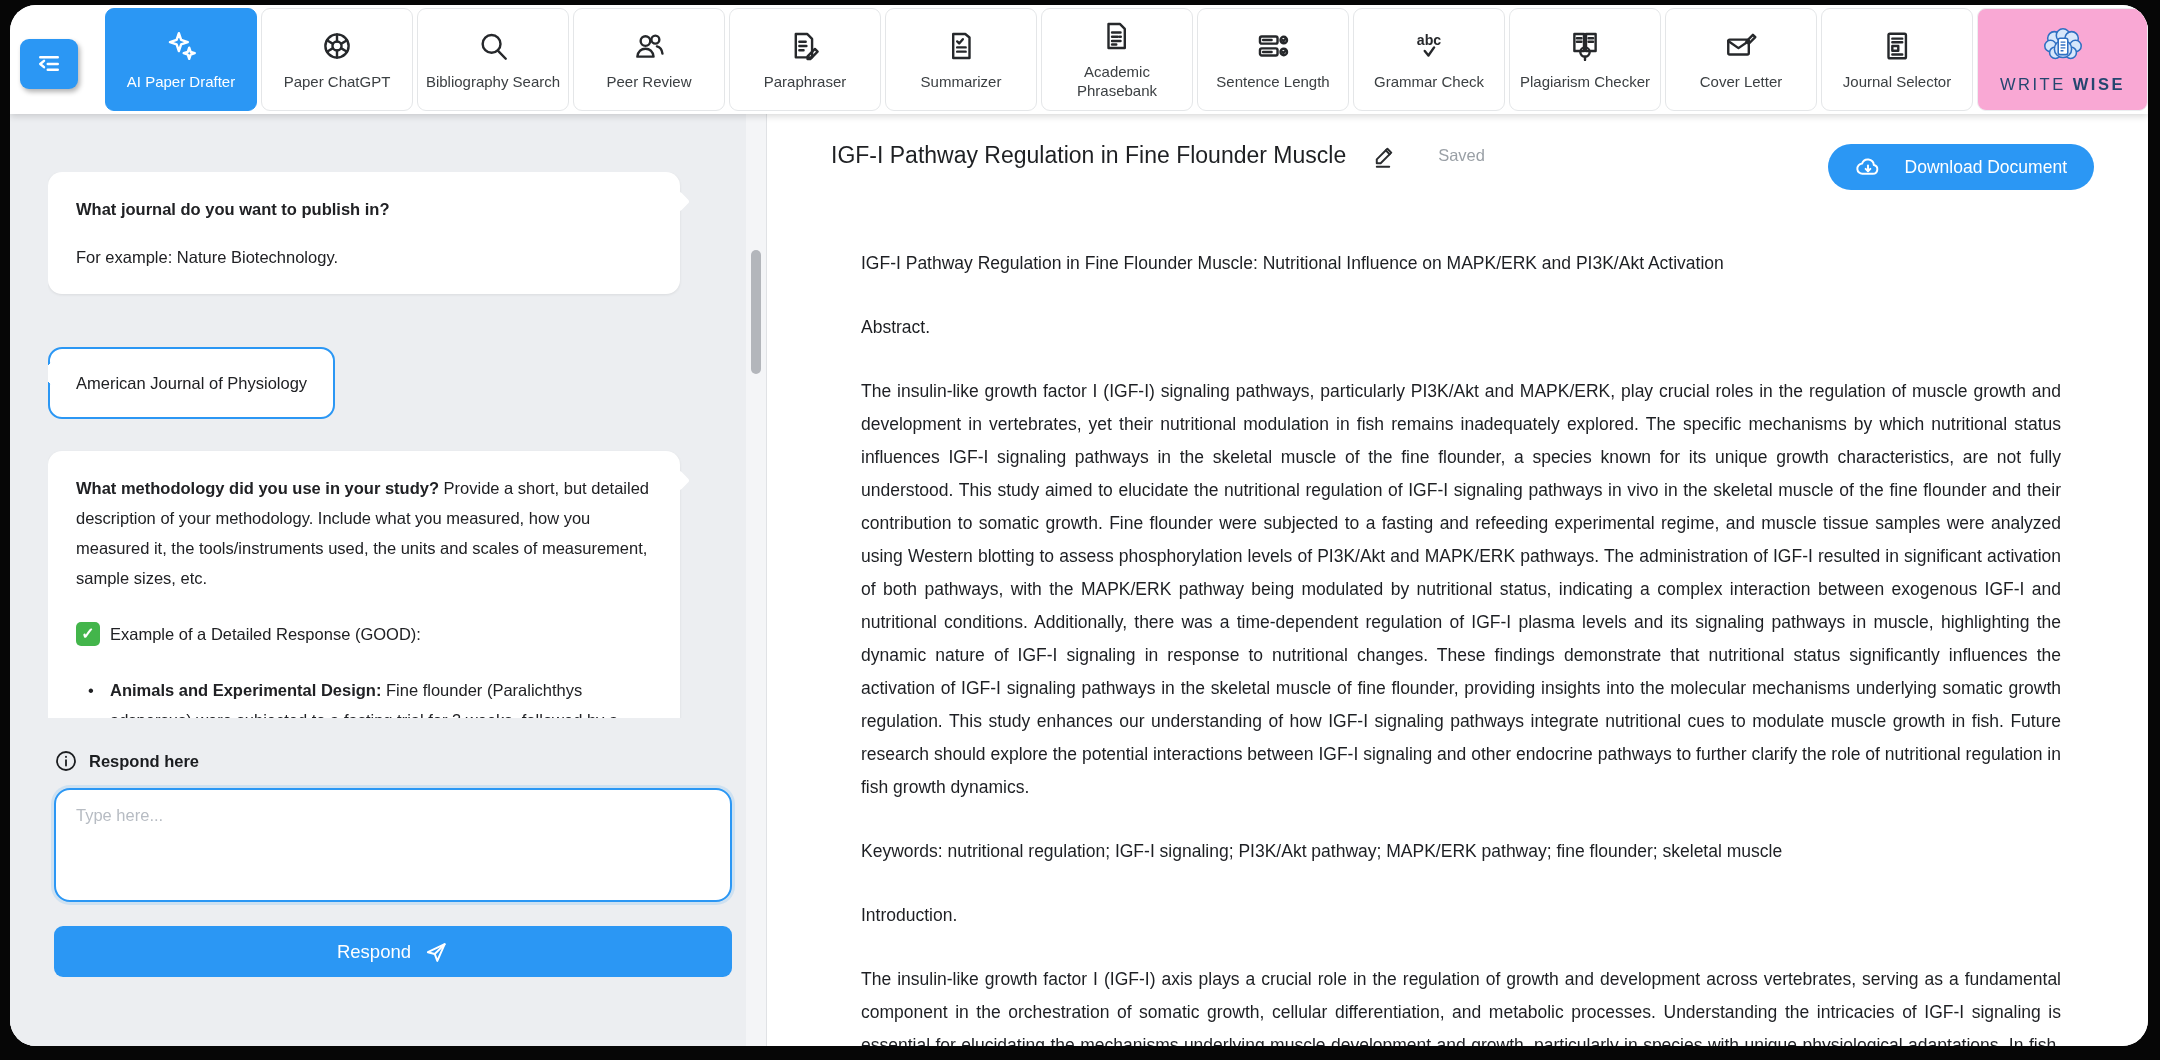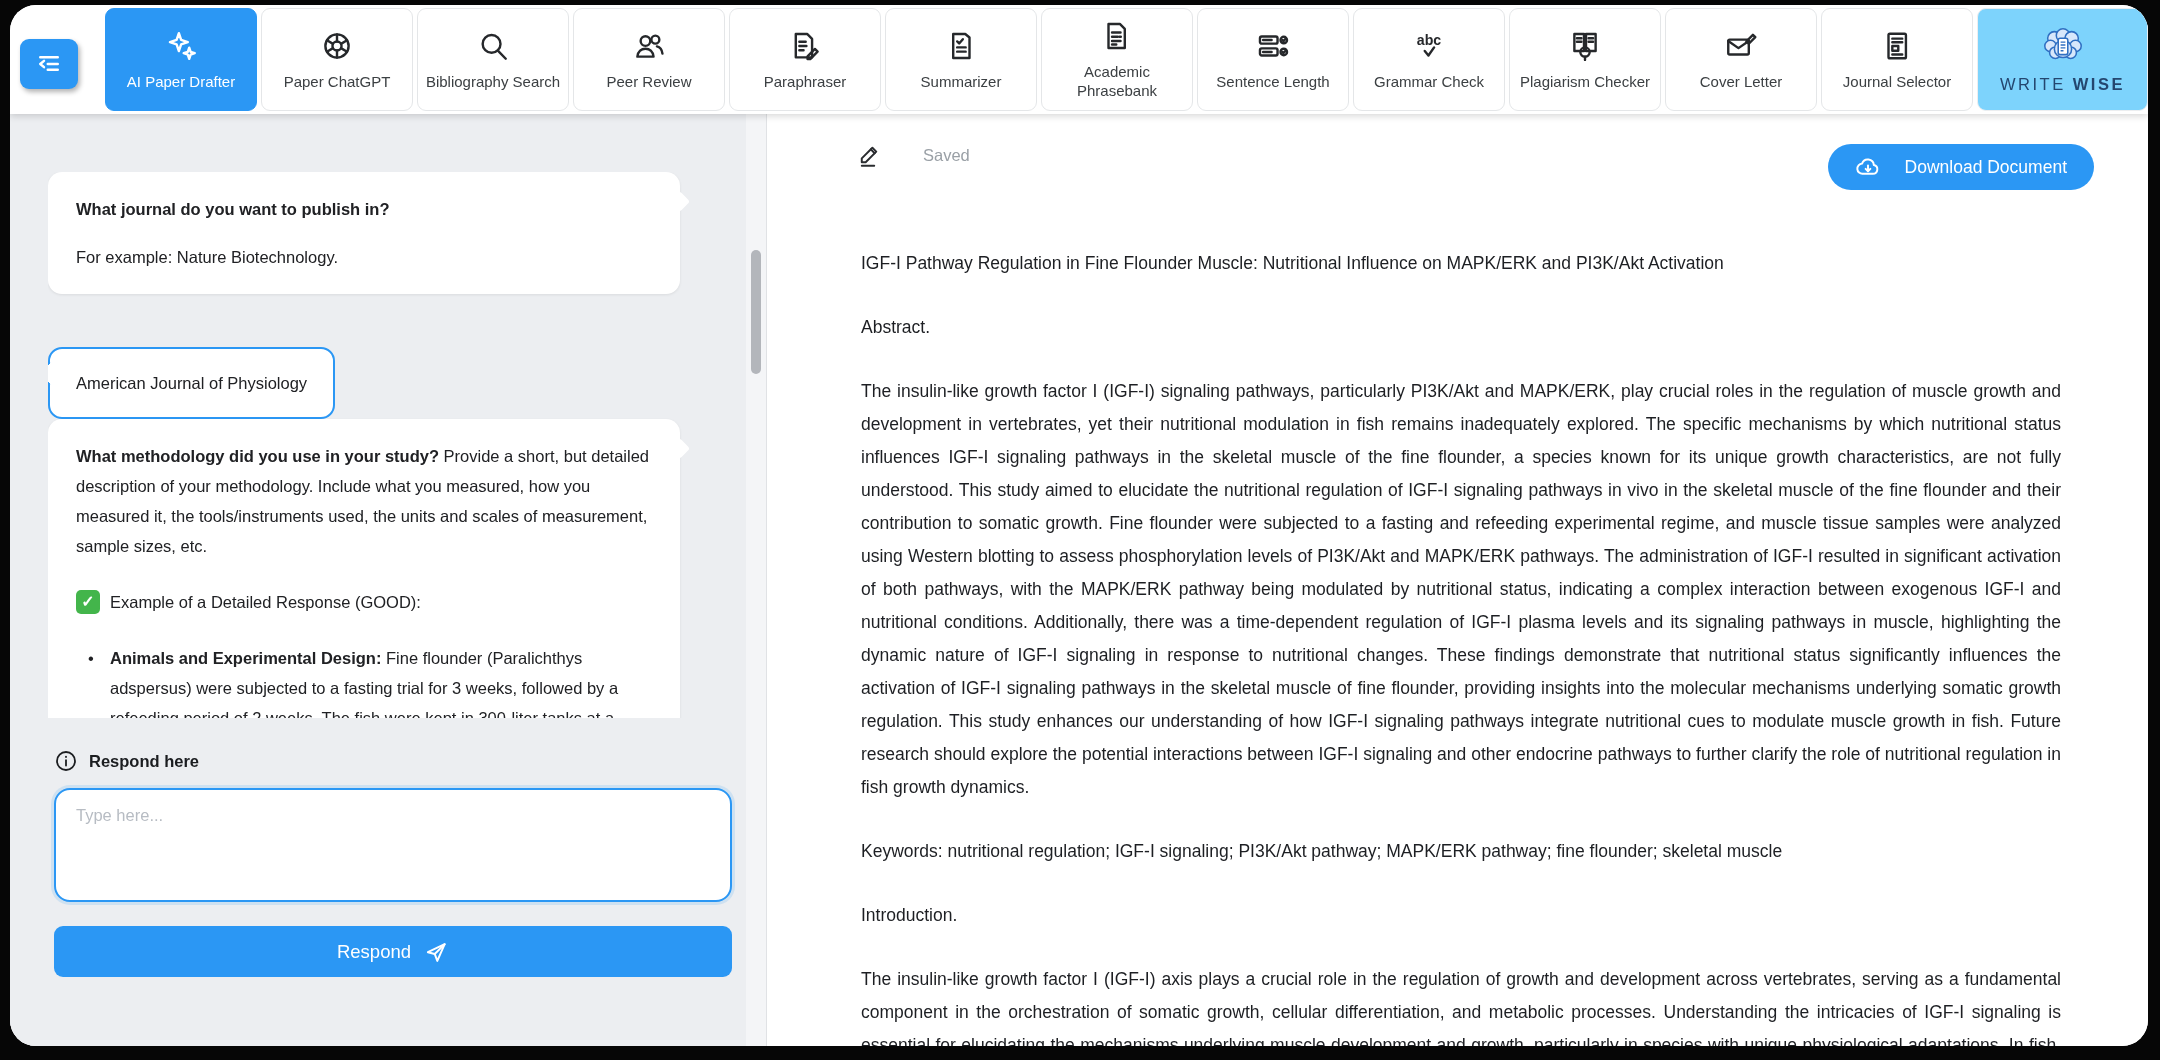--- a/index.html
+++ b/index.html
@@ -14,42 +14,42 @@
     display:flex;align-items:center;justify-content:center;box-shadow:2px 3px 5px rgba(0,0,0,.3);cursor:pointer;z-index:7}
   .menu-btn svg{width:30px;height:30px;stroke:#fff;fill:none;stroke-width:2;stroke-linecap:round;stroke-linejoin:round}
   .tabs{position:absolute;left:95px;top:3px;display:flex;gap:4px}
   .tab{width:152px;height:103px;background:#fff;border:1px solid #e4e6e8;border-radius:9px;display:flex;flex-direction:column;
     align-items:center;justify-content:center;gap:9px;cursor:pointer}
   .tab .lbl{font-size:15px;color:#3c4043;text-align:center;line-height:19px;padding:0 6px}
   .tab svg{width:34px;height:34px;stroke:#26282b;fill:none;stroke-width:1.7;stroke-linecap:round;stroke-linejoin:round}
   .tab.active{background:var(--accent);border-color:var(--accent)}
   .tab.active .lbl{color:#fff}
   .tab.active svg{stroke:#fff}
-  .logo-tile{width:171px;height:103px;background:#7dd3fc;border:1px solid #eceef0;border-radius:9px;display:flex;flex-direction:column;
+  .logo-tile{width:171px;height:103px;background:#f9a8d4;border:1px solid #eceef0;border-radius:9px;display:flex;flex-direction:column;
     align-items:center;justify-content:center;gap:9px}
   .logo-words{font-size:16.5px;letter-spacing:2.5px;color:#24466f;white-space:nowrap}
   .logo-words .w1{font-weight:400}
   .logo-words .w2{font-weight:800}
 
   
   .content{display:flex;height:932px;position:relative}
 
   
   .sidebar{width:756px;flex:none;background:#eceef1;position:relative;overflow:hidden}
   .msgs{position:absolute;left:38px;top:58px;right:56px;bottom:0;overflow:hidden}
   .bubble{background:#fff;border-radius:14px;position:relative;box-shadow:0 1px 3px rgba(0,0,0,.08);
     font-size:16.5px;color:var(--ink);line-height:30px;padding:22px 28px}
   .bubble.assistant{width:632px}
   .bubble.assistant::after{content:"";position:absolute;right:-7px;top:22px;width:15px;height:15px;background:#fff;transform:rotate(45deg);border-radius:3px}
   .bubble .b{font-weight:bold}
   .bubble .hint{margin-top:18px}
   .bubble.user{display:inline-block;max-width:560px;border:2px solid var(--accent);margin-top:53px;padding:19px 26px;box-shadow:none}
   .bubble.user::after{content:"";position:absolute;left:-9px;top:16px;width:15px;height:15px;background:#fff;
     border-left:2px solid var(--accent);border-bottom:2px solid var(--accent);transform:rotate(45deg);border-radius:2px}
-  .bubble.method{display:block}
+  .bubble.method{margin-top:32px;display:block}
   .example-row{margin-top:26px;display:flex;align-items:center;gap:10px}
   .check-badge{width:24px;height:24px;border-radius:5px;background:#43b54b;color:#fff;font-size:16px;font-weight:bold;
     display:inline-flex;align-items:center;justify-content:center;flex:none}
   .bullet-row{margin-top:26px;padding-left:34px;position:relative}
   .bullet-row::before{content:"\2022";position:absolute;left:12px;top:0;color:var(--ink)}
 
   .gutter{position:absolute;top:0;right:0;bottom:0;width:20px;background:#f4f5f7}
   .scroll-thumb{position:absolute;top:136px;left:5px;width:10px;height:124px;border-radius:5px;background:#b3b6bb;cursor:pointer}
 
   .respond{position:absolute;left:0;right:20px;bottom:0;height:328px;background:#eceef1;padding:31px 0 0 44px;z-index:3}
@@ -258,20 +258,21 @@
         </button>
       </div>
 
       <div class="gutter">
         <div class="scroll-thumb"></div>
       </div>
     </div>
 
     <div class="main">
       <div class="doc-header">
+        <span class="doc-title">IGF-I Pathway Regulation in Fine Flounder Muscle</span>
         <span class="edit-icon">
           <svg viewBox="0 0 24 24">
             <path d="M14.2 5.3l3.6 3.6L8 18.7H4.4v-3.6z"></path>
               <path d="M12.7 6.8l3.6 3.6"></path>
               <path d="M4.4 22h11.5"></path>
           </svg>
         </span>
         <span class="saved">Saved</span>
       </div>
 

